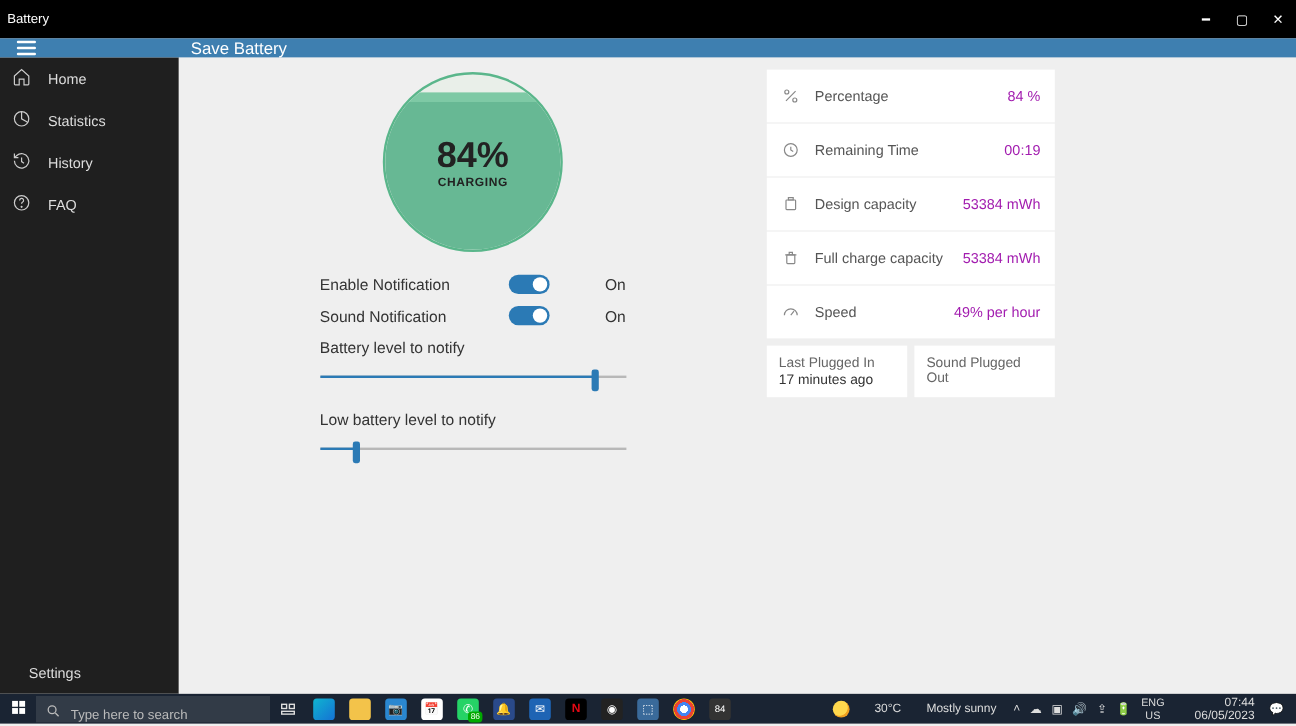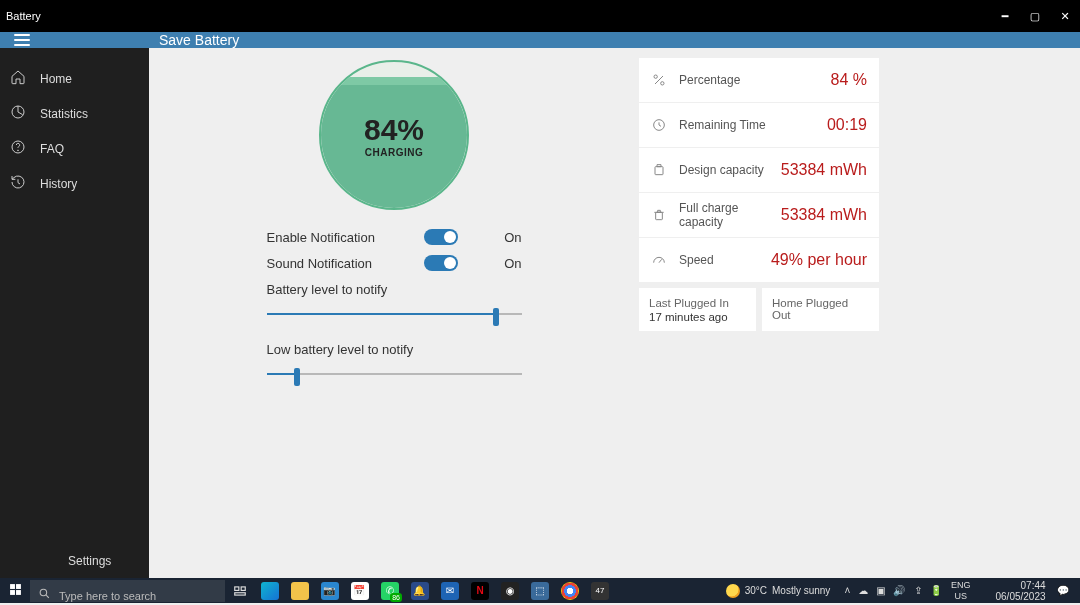--- a/index.html
+++ b/index.html
@@ -23,26 +23,26 @@
 }
 .hamburger span { width: 16px; height: 2px; background: #fff; border-radius: 1px; }
 .appheader .title { margin-left: 120px; font-size: 14px; }
 
 
 .appbody { display: flex; height: 530px; }
 .sidebar {
   width: 149px; background: #1f1f1f; color: #ddd; display: flex; flex-direction: column;
   font-size: 12px;
 }
-.sidebar .nav { flex: 1; padding-top: 13px; }
+.sidebar .nav { flex: 1; padding-top: 0; }
 .sidebar .item {
   display: flex; align-items: center; gap: 14px; padding: 8px 10px; cursor: default;
 }
 .sidebar .item svg { width: 16px; height: 16px; stroke: #ccc; fill: none; stroke-width: 1.5; }
-.sidebar .bottom { border-top: 0; margin-left: 44px; }
+.sidebar .bottom { border-top: 0; }
 .sidebar .settings { padding: 10px; display: flex; align-items: center; gap: 14px; }
 
 
 .main { flex: 1; background: #efefef; display: flex; padding: 10px 0 0 0; }
 .leftcol { width: 490px; display: flex; flex-direction: column; align-items: center; }
 .rightcol { width: 240px; }
 
 
 .circlewrap { margin-top: 2px; position: relative; width: 150px; height: 150px; }
 .circle {
@@ -92,21 +92,21 @@
 
 
 .card {
   background: #fff; display: flex; align-items: center; height: 44px;
   padding: 0 12px; font-size: 12px; color: #555; gap: 12px;
 }
 .card + .card { margin-top: 1px; }
 .card .icon { width: 16px; height: 16px; display:flex; align-items:center; justify-content:center; }
 .card .icon svg { width:16px; height:16px; stroke:#888; fill:none; stroke-width:1.5; }
 .card .clabel { flex: 1; }
-.card .cval { color: #b91c1c; font-size: 16px; }
+.card .cval { color: #a21caf; font-size: 12px; }
 .twocards { display: flex; gap: 6px; margin-top: 6px; }
 .twocards .half {
   background: #fff; width: 117px; height: 43px; padding: 6px 10px; font-size: 11.5px;
   color: #666; display:flex; flex-direction:column; justify-content:center;
 }
 .twocards .half .v { color: #333; margin-top: 2px; }
 
 
 .taskbar {
   height: 25px; background: #1a2433; color: #ddd; display: flex; align-items: center;
@@ -121,21 +121,21 @@
 .taskbar .tbicon .box {
   width: 18px; height: 18px; border-radius: 3px; display:flex; align-items:center; justify-content:center;
   font-size: 10px; color: #fff; position: relative;
 }
 .badge {
   position:absolute; right:-3px; bottom:-2px; background:#0a0; color:#fff; font-size:7px;
   padding:0 2px; border-radius:3px; line-height:9px;
 }
 .taskbar .spacer { flex:1; }
 .taskbar .tray { display:flex; align-items:center; gap:8px; padding-right:6px; }
-.taskbar .weather { display:flex; align-items:center; gap:5px; margin-right:14px; }
+.taskbar .weather { display:flex; align-items:center; gap:21px; margin-right:14px; }
 .taskbar .weather .sun {
   width:14px; height:14px; border-radius:50%;
   background: radial-gradient(circle at 40% 40%, #ffd84d 55%, #f0a020 60%);
 }
 .taskbar .clock { text-align:right; line-height:11px; font-size:10px;margin-left:17px; }
 .taskbar .lang { text-align:center; line-height:11px; font-size:9px; }
 
 </style>
 </head>
 <body>
@@ -174,36 +174,36 @@
           <svg viewBox="0 0 24 24">
               <circle cx="12" cy="12" r="9"></circle>
               <path d="M12 3v9l7 4"></path>
             </svg>
         </span>
         <span>Statistics</span>
       </div>
       <div class="item">
         <span>
           <svg viewBox="0 0 24 24">
+              <path d="M3 12a9 9 0 1 0 3-6.7L3 8"></path>
+              <path d="M3 3v5h5"></path>
+              <path d="M12 8v5l3 2"></path>
+            </svg>
+        </span>
+        <span>History</span>
+      </div>
+      <div class="item">
+        <span>
+          <svg viewBox="0 0 24 24">
               <circle cx="12" cy="12" r="9"></circle>
               <path d="M9.5 9a2.5 2.5 0 1 1 3.5 2.3c-1 .5-1 1.2-1 2"></path>
               <circle cx="12" cy="17" r="0.6" fill="#ccc"></circle>
             </svg>
         </span>
         <span>FAQ</span>
-      </div>
-      <div class="item">
-        <span>
-          <svg viewBox="0 0 24 24">
-              <path d="M3 12a9 9 0 1 0 3-6.7L3 8"></path>
-              <path d="M3 3v5h5"></path>
-              <path d="M12 8v5l3 2"></path>
-            </svg>
-        </span>
-        <span>History</span>
       </div>
     </div>
     <div class="bottom">
       <div class="settings">
         <span>
           <svg viewBox="0 0 24 24">
               <circle cx="12" cy="12" r="3"></circle>
               <path d="M12 2v3M12 19v3M4.2 4.2l2.1 2.1M17.7 17.7l2.1 2.1M2 12h3M19 12h3M4.2 19.8l2.1-2.1M17.7 6.3l2.1-2.1"></path>
             </svg>
         </span>
@@ -310,21 +310,21 @@
           </span>
         <span class="clabel">Speed</span>
         <span class="cval">49% per hour</span>
       </div>
       <div class="twocards">
         <div class="half">
           <span>Last Plugged In</span>
           <span class="v">17 minutes ago</span>
         </div>
         <div class="half">
-          <span>Home Plugged Out</span>
+          <span>Sound Plugged Out</span>
           <span class="v"></span>
         </div>
       </div>
     </div>
   </div>
 </div>
 
 <div class="taskbar">
   <div class="startbtn">
     <svg width="13" height="13" viewBox="0 0 24 24">
@@ -377,21 +377,21 @@
   <div class="tbicon">
       <div class="box" style="background:#222">◉</div>
     </div>
   <div class="tbicon">
       <div class="box" style="background:#3a6a9a">⬚</div>
     </div>
   <div class="tbicon">
       <div class="box" style="background:radial-gradient(circle,#fff 25%,#4285f4 26% 45%,#ea4335 46% 65%,#fbbc05 66% 85%,#34a853 86%);border-radius:50%"></div>
     </div>
   <div class="tbicon">
-      <div class="box" style="background:#333;font-size:8px">47</div>
+      <div class="box" style="background:#333;font-size:8px">84</div>
     </div>
 
   <div class="spacer"></div>
 
   <div class="weather">
     <div class="sun"></div>
     <span>30°C</span>
     <span>Mostly sunny</span>
   </div>
 

